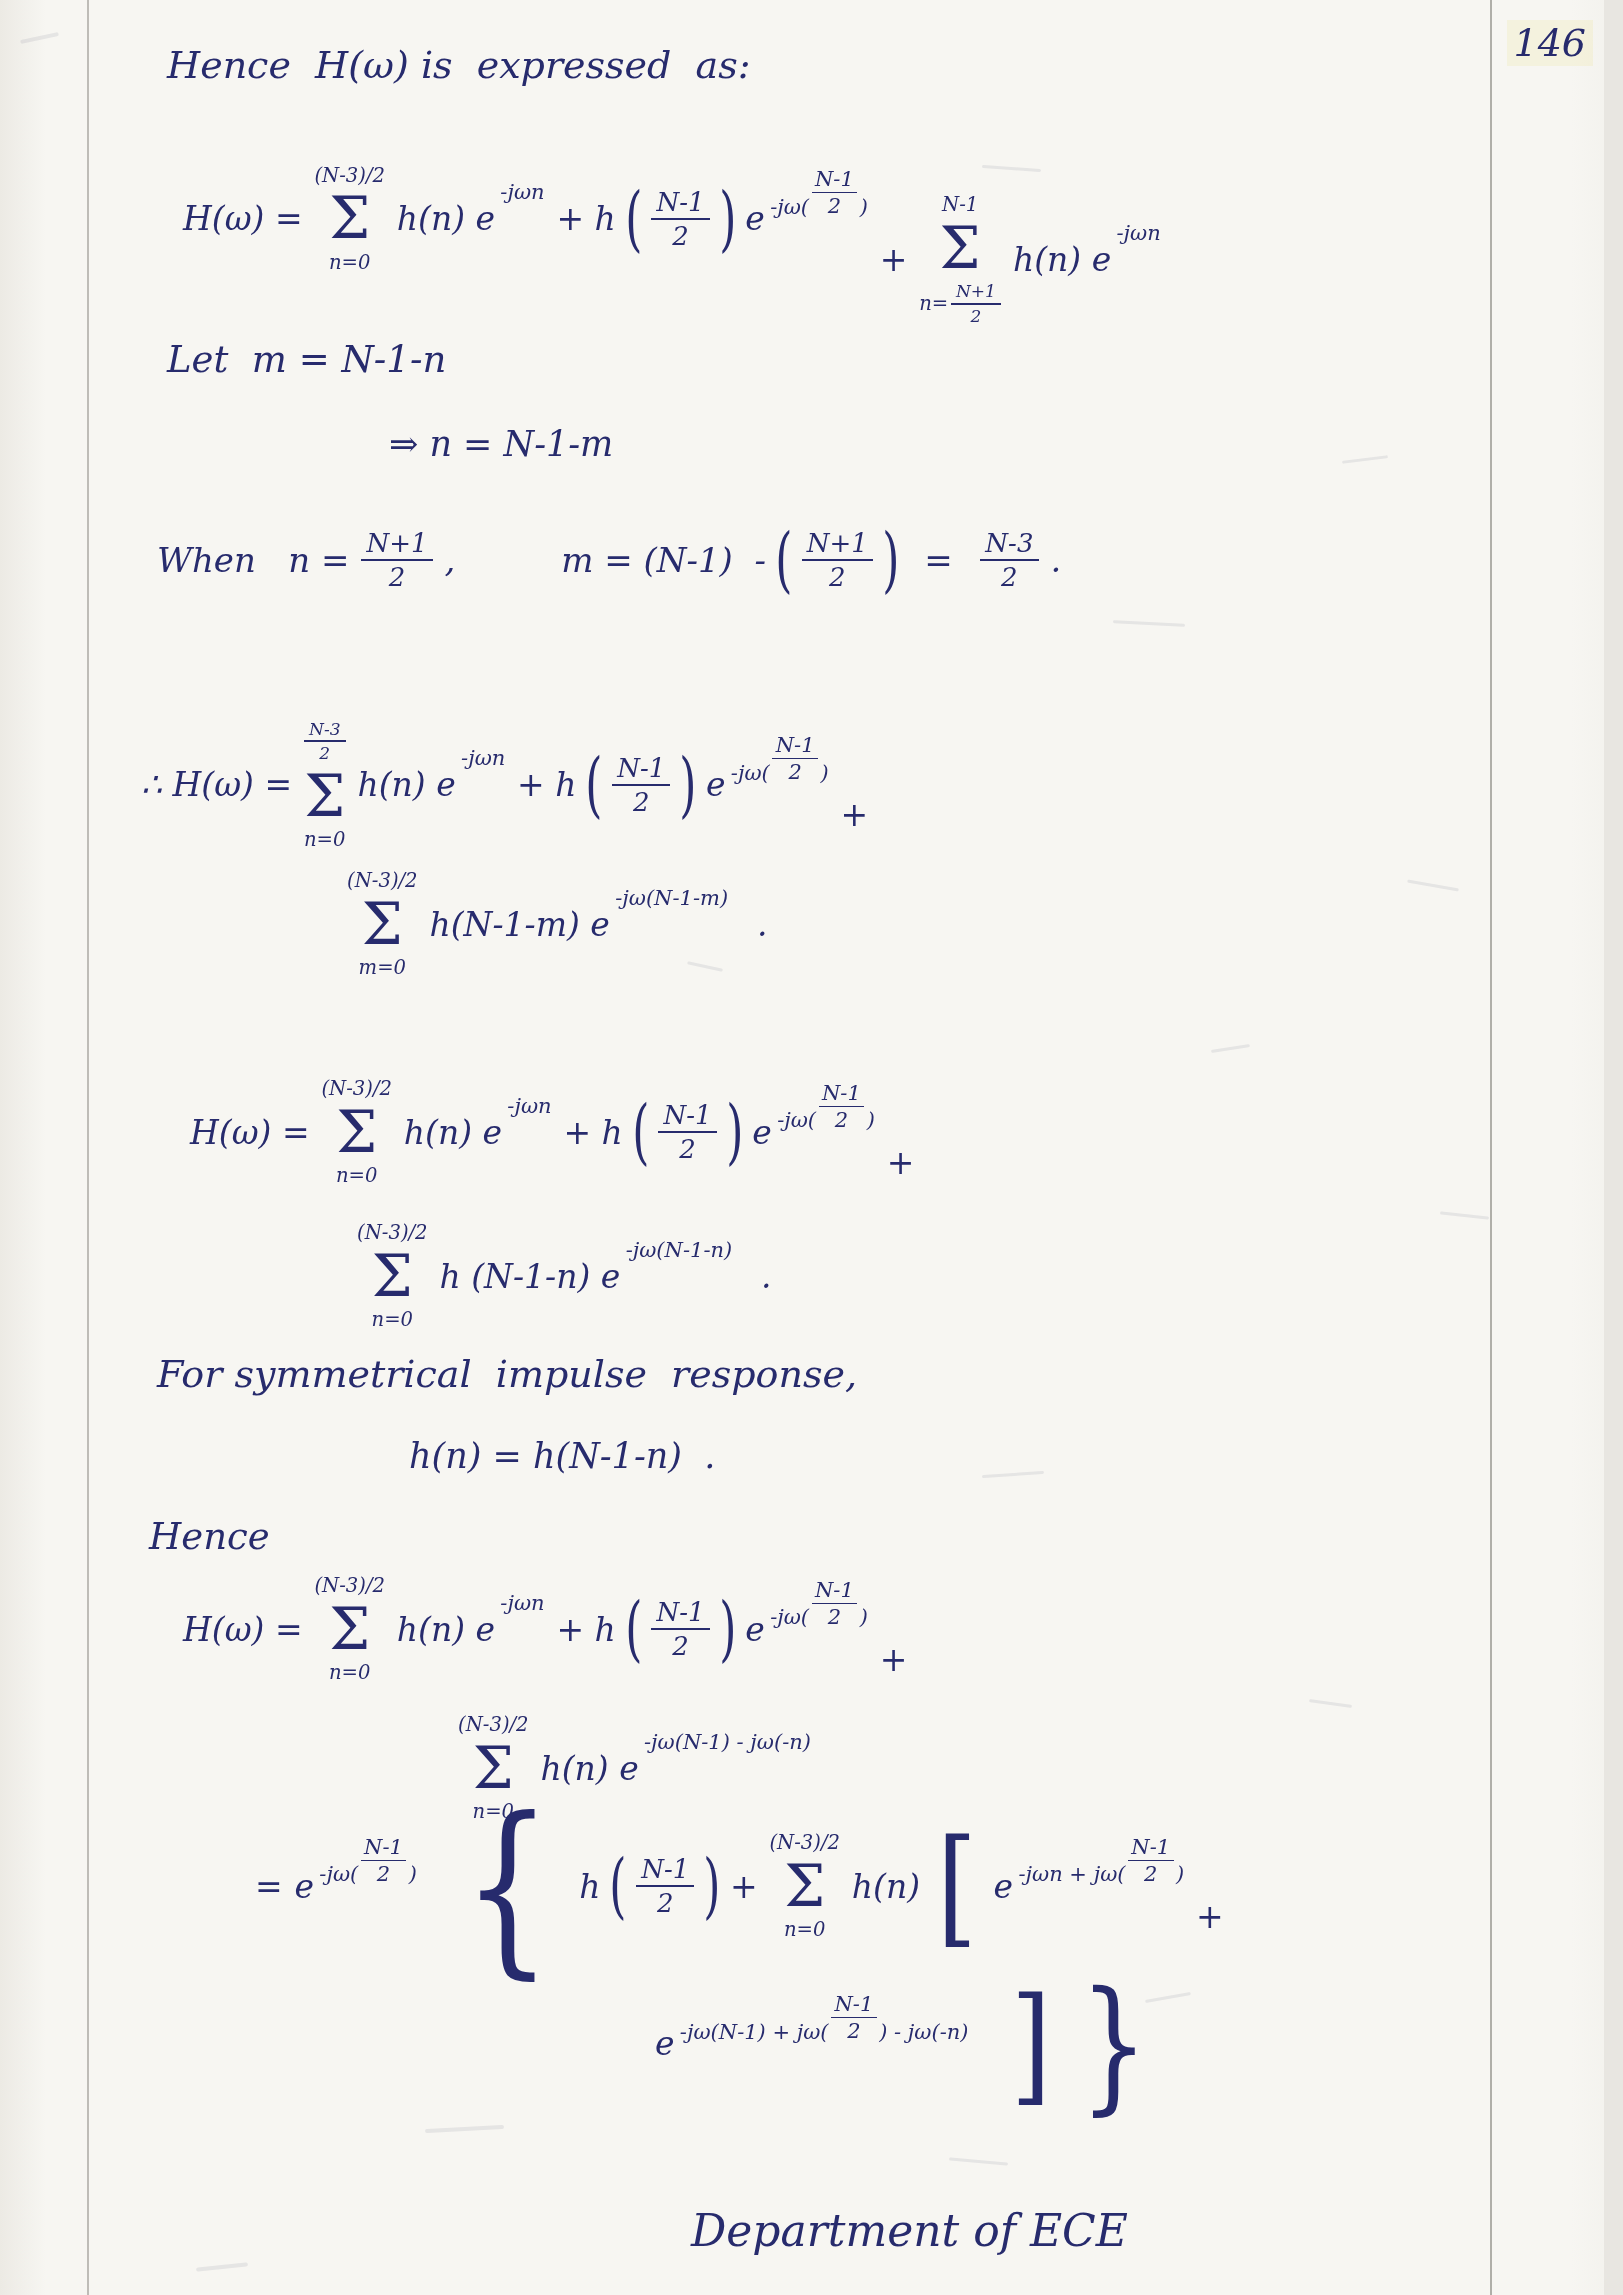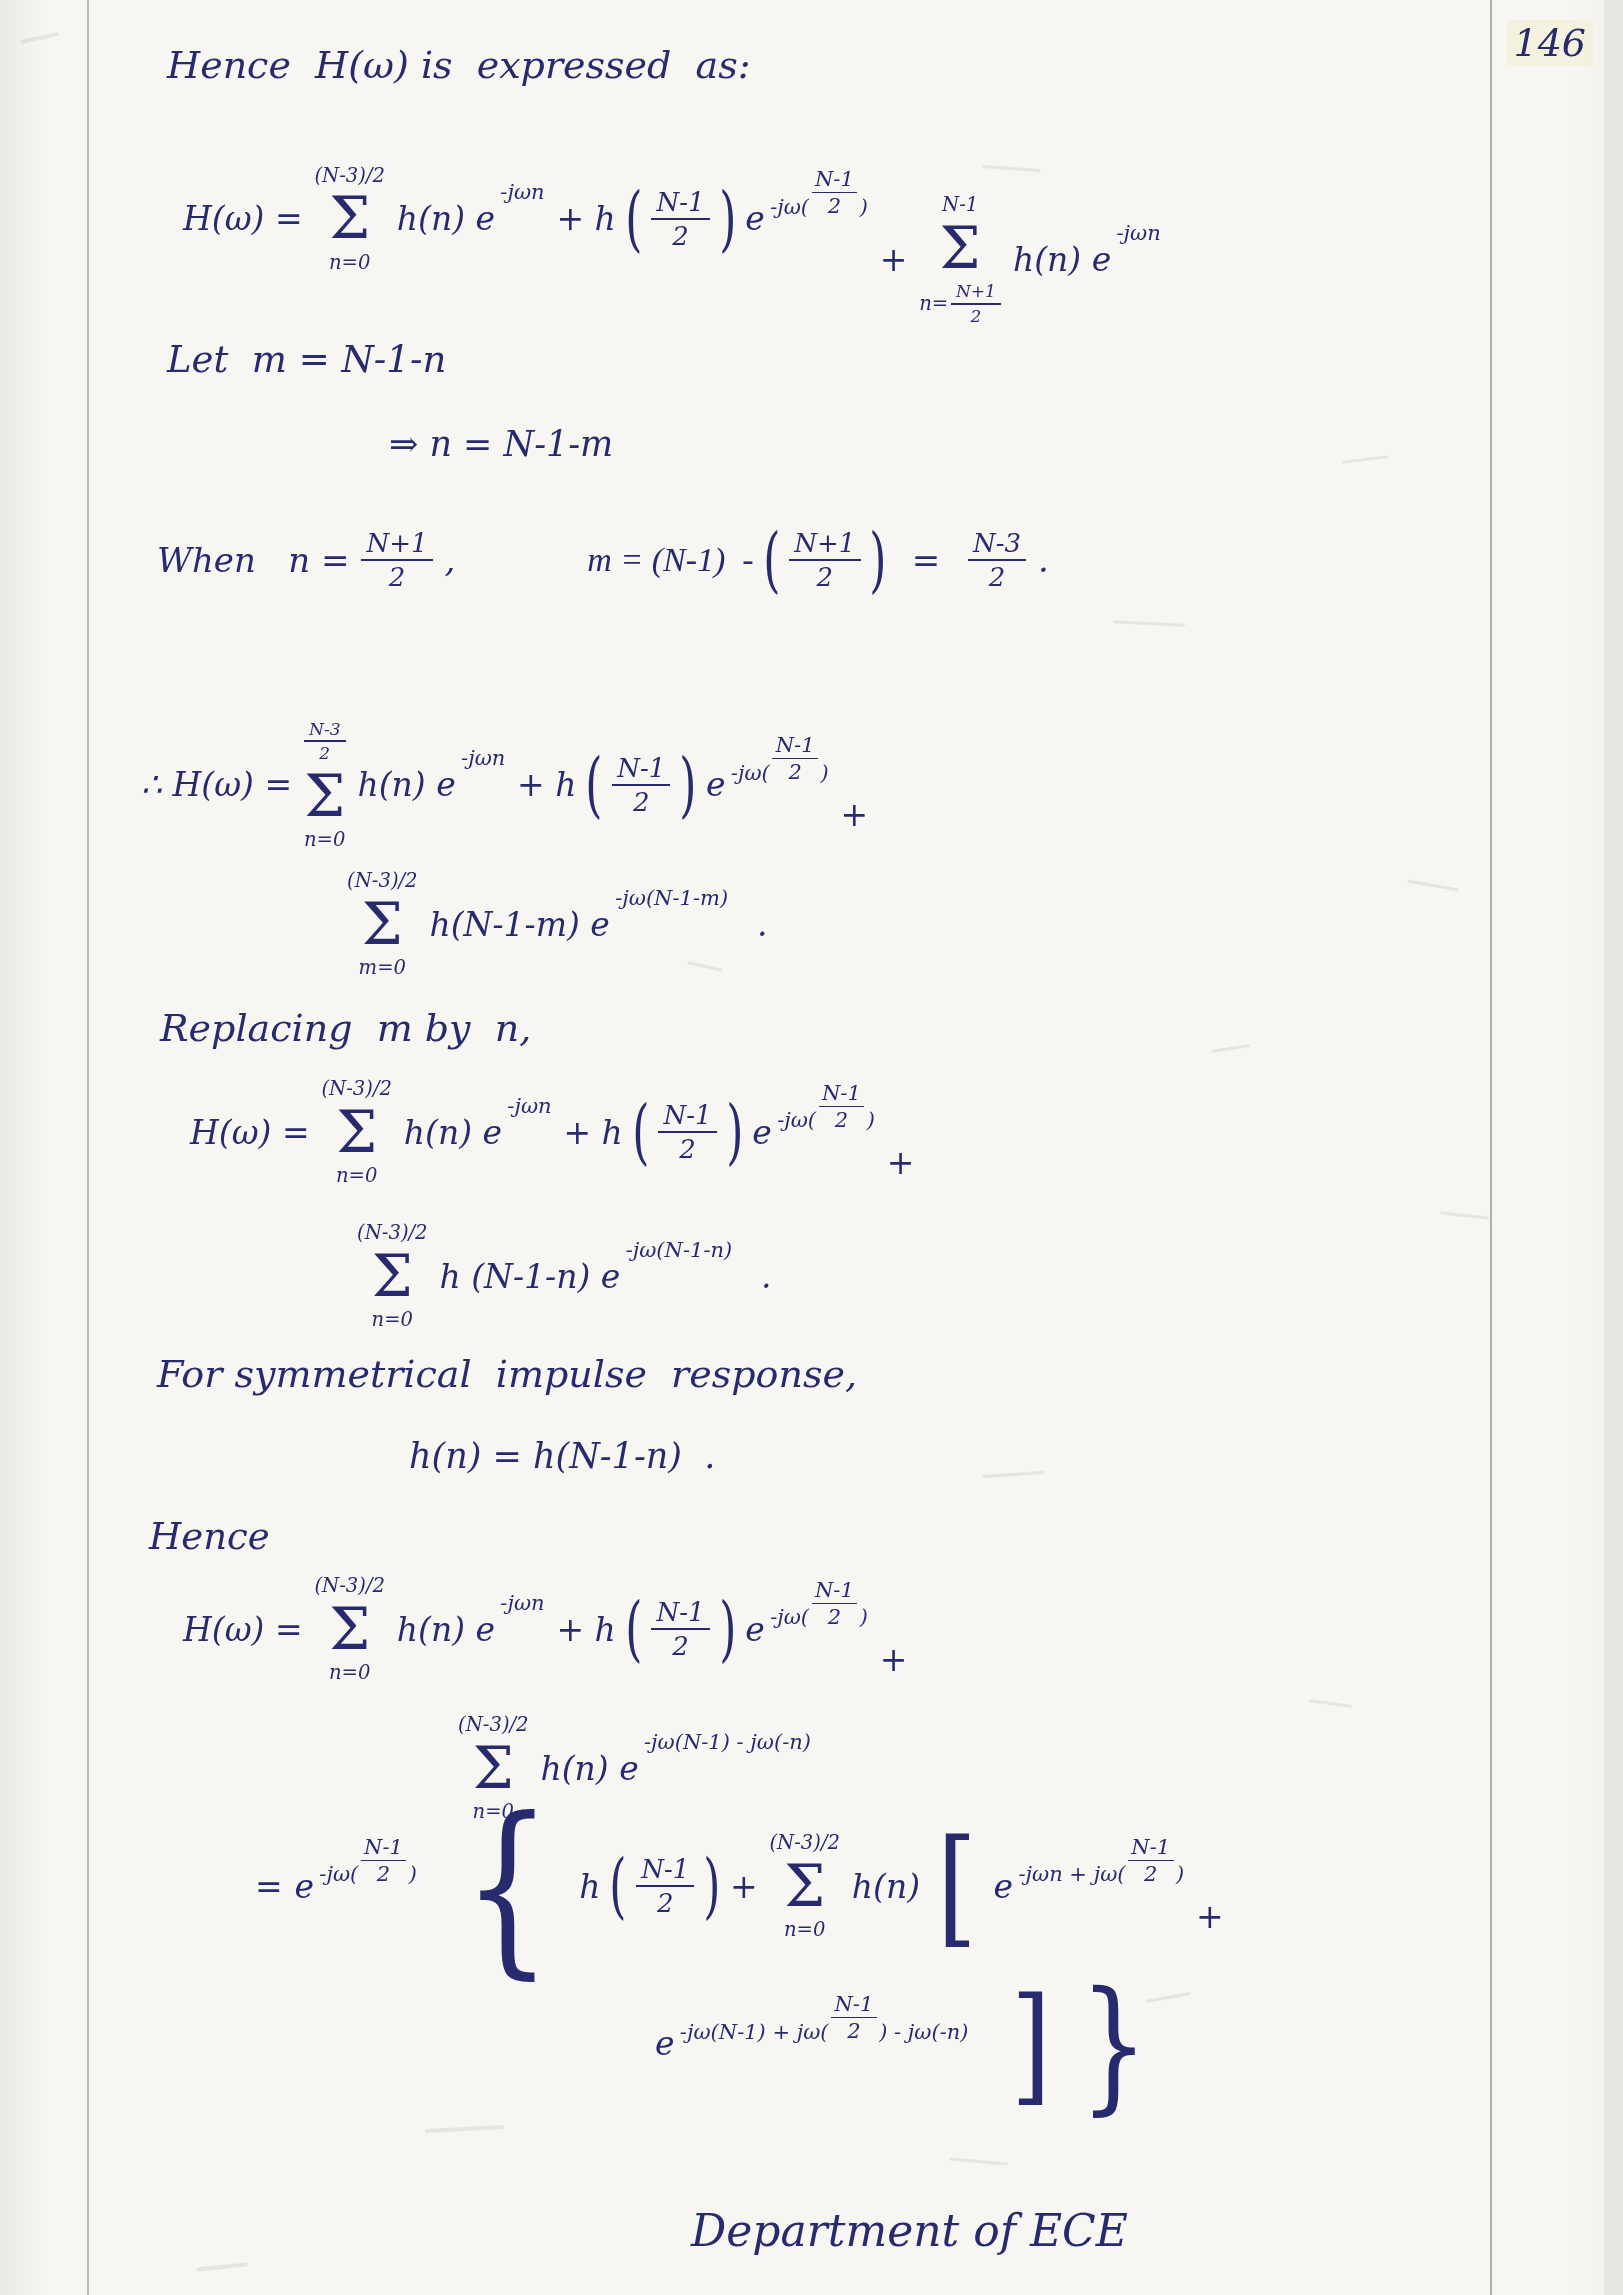--- a/index.html
+++ b/index.html
@@ -80,21 +80,21 @@
     </span>
   </div>
 
   <div class="prose" style="left:167px;top:340px;font-size:37px;">Let  m = N-1-n</div>
   <div class="prose" style="left:389px;top:425px;font-size:35px;">⇒ n = N-1-m</div>
 
   <div class="row" style="left:157px;top:529px;font-size:34px;">
     <span class="t">When   n =</span>
     <span class="fr fr-in"><span class="n">N+1</span><span class="d">2</span></span>
     <span class="t">,</span>
-    <span class="t" style="margin-left:120px;font-family:Liberation Serif, serif;">m = (N-1)  -</span>
+    <span class="t" style="margin-left:94px;">m = (N-1)  -</span>
     <span class="par">(</span>
     <span class="fr fr-in"><span class="n">N+1</span><span class="d">2</span></span>
     <span class="par">)</span>
     <span class="t" style="margin-left:15.7px;">=</span>
     <span class="fr fr-in" style="margin-left:15.7px;"><span class="n">N-3</span><span class="d">2</span></span>
     <span class="t">.</span>
   </div>
 
 
   <div class="row" style="left:141px;top:720px;font-size:33px;">
@@ -120,21 +120,20 @@
   <div class="row" style="left:347px;top:871px;font-size:33px;">
     <span class="sum">
       <span class="up t">(N-3)/2</span>
       <span class="sg">Σ</span>
       <span class="lo t">m=0</span>
     </span>
     <span class="t">h(N-1-m) e</span><span class="sup"><span class="t">-jω(N-1-m)</span></span>
     <span class="t" style="margin-left:17px;">.</span>
   </div>
 
-  <div class="prose" style="left:160px;top:1008px;font-size:38px;">Replacing  m by  n,</div>
 
   <div class="row" style="left:190px;top:1079px;font-size:33px;">
     <span class="t">H(ω) =</span>
     <span class="sum">
       <span class="up t">(N-3)/2</span>
       <span class="sg">Σ</span>
       <span class="lo t">n=0</span>
     </span>
     <span class="t">h(n) e</span><span class="sup"><span class="t">-jωn</span></span>
     <span class="t">+ h</span>

